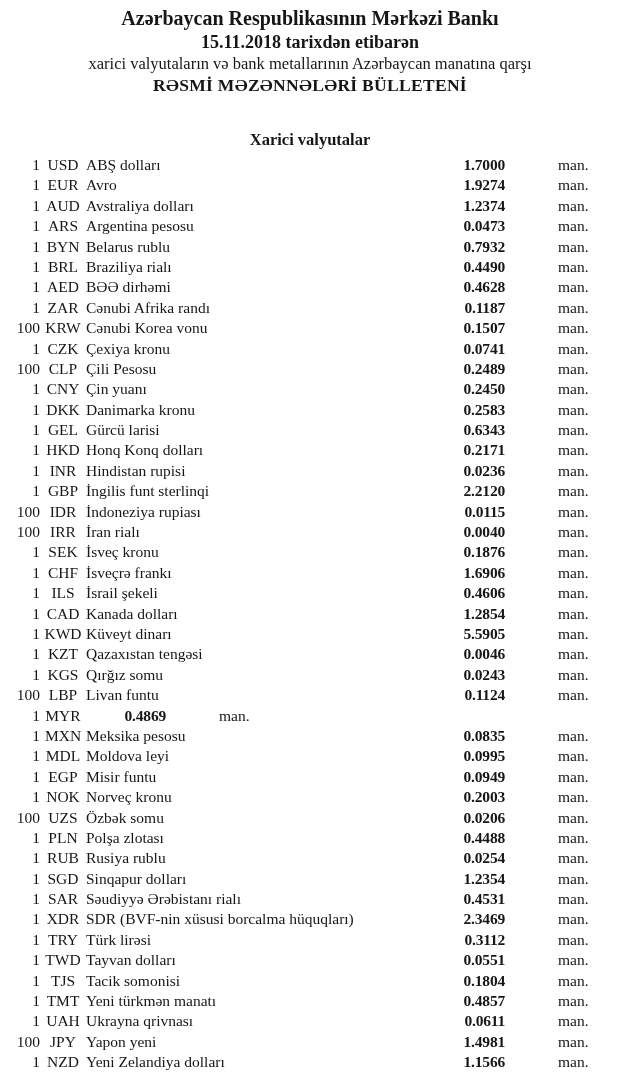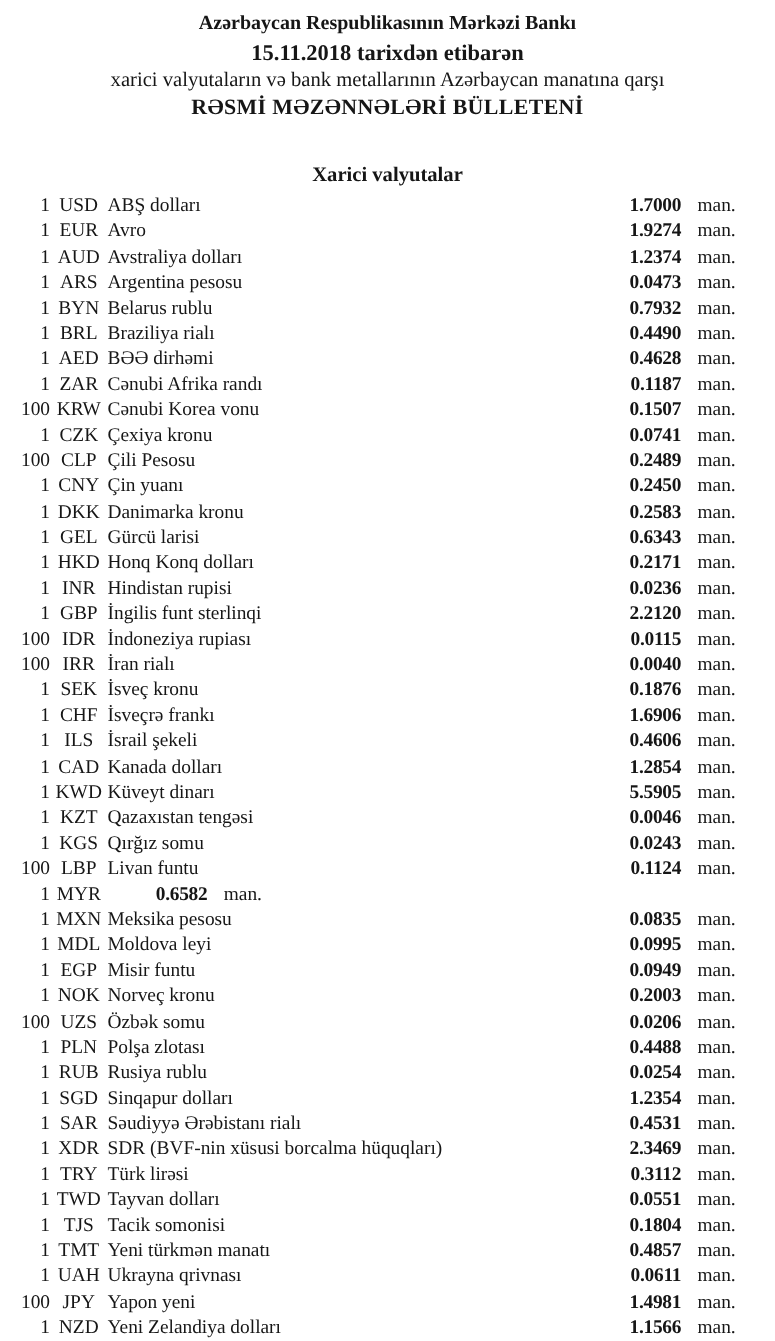--- a/index.html
+++ b/index.html
@@ -14,21 +14,21 @@
     background: #ffffff;
     color: #161616;
     font-family: "Liberation Serif", "DejaVu Serif", serif;
     overflow: hidden;
   }
   .header {
     text-align: center;
     padding-top: 5px;
   }
   .bank-name {
-    font-size: 16px;
+    font-size: 20px;
     font-weight: 700;
     line-height: 27px;
   }
   .date-line {
     font-size: 18px;
     font-weight: 700;
     line-height: 21px;
   }
   .scope-line {
     font-size: 16.5px;
@@ -80,20 +80,21 @@
     text-align: right;
     font-weight: 700;
     letter-spacing: -0.2px;
   }
   .unit {
     flex: none;
     width: 75px;
     box-sizing: border-box;
     padding-left: 13px;
     text-align: left;
+    margin-left: 40px;
   }
 </style>
 </head>
 <body>
 
 <div class="page">
   <div class="header">
     <div class="bank-name">Azərbaycan Respublikasının Mərkəzi Bankı</div>
     <div class="date-line">15.11.2018 tarixdən etibarən</div>
     <div class="scope-line">xarici valyutaların və bank metallarının Azərbaycan manatına qarşı</div>
@@ -288,21 +289,21 @@
       <div class="row">
         <span class="qty">100</span>
         <span class="code">LBP</span>
         <span class="name">Livan funtu</span>
         <span class="rate">0.1124</span>
         <span class="unit">man.</span>
       </div>
       <div class="row">
         <span class="qty">1</span>
         <span class="code">MYR</span>
-        <span class="rate">0.6582</span>
+        <span class="rate">0.4869</span>
         <span class="unit">man.</span>
       </div>
       <div class="row">
         <span class="qty">1</span>
         <span class="code">MXN</span>
         <span class="name">Meksika pesosu</span>
         <span class="rate">0.0835</span>
         <span class="unit">man.</span>
       </div>
       <div class="row">

